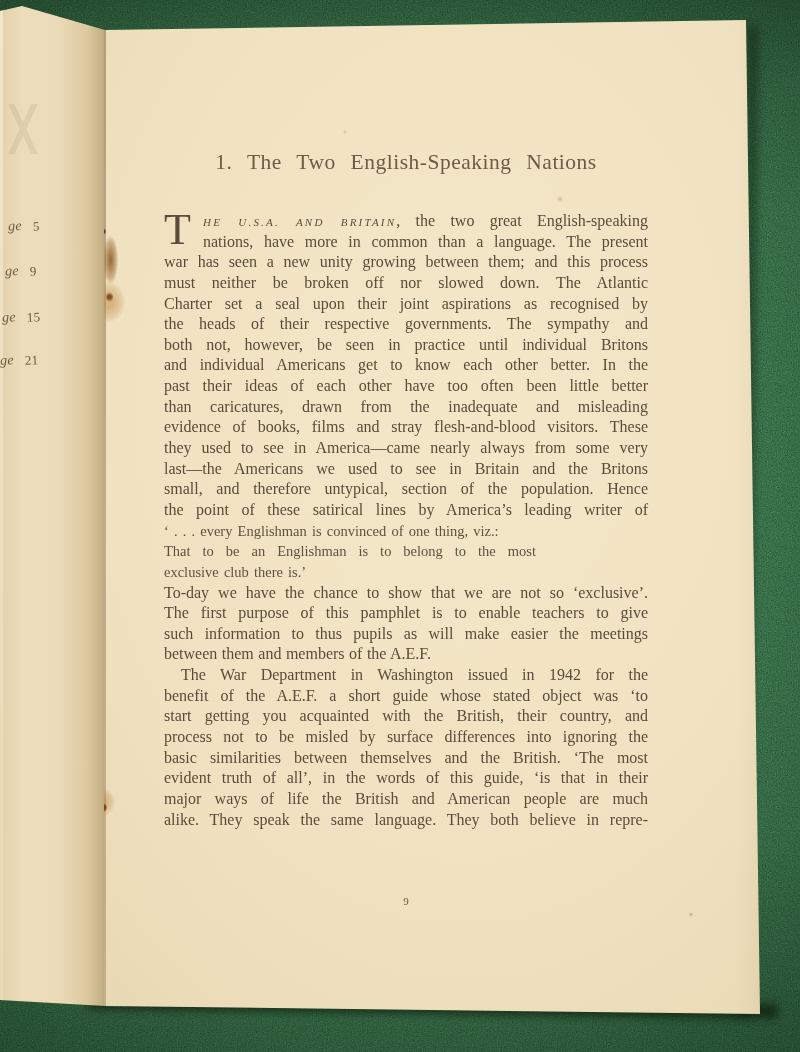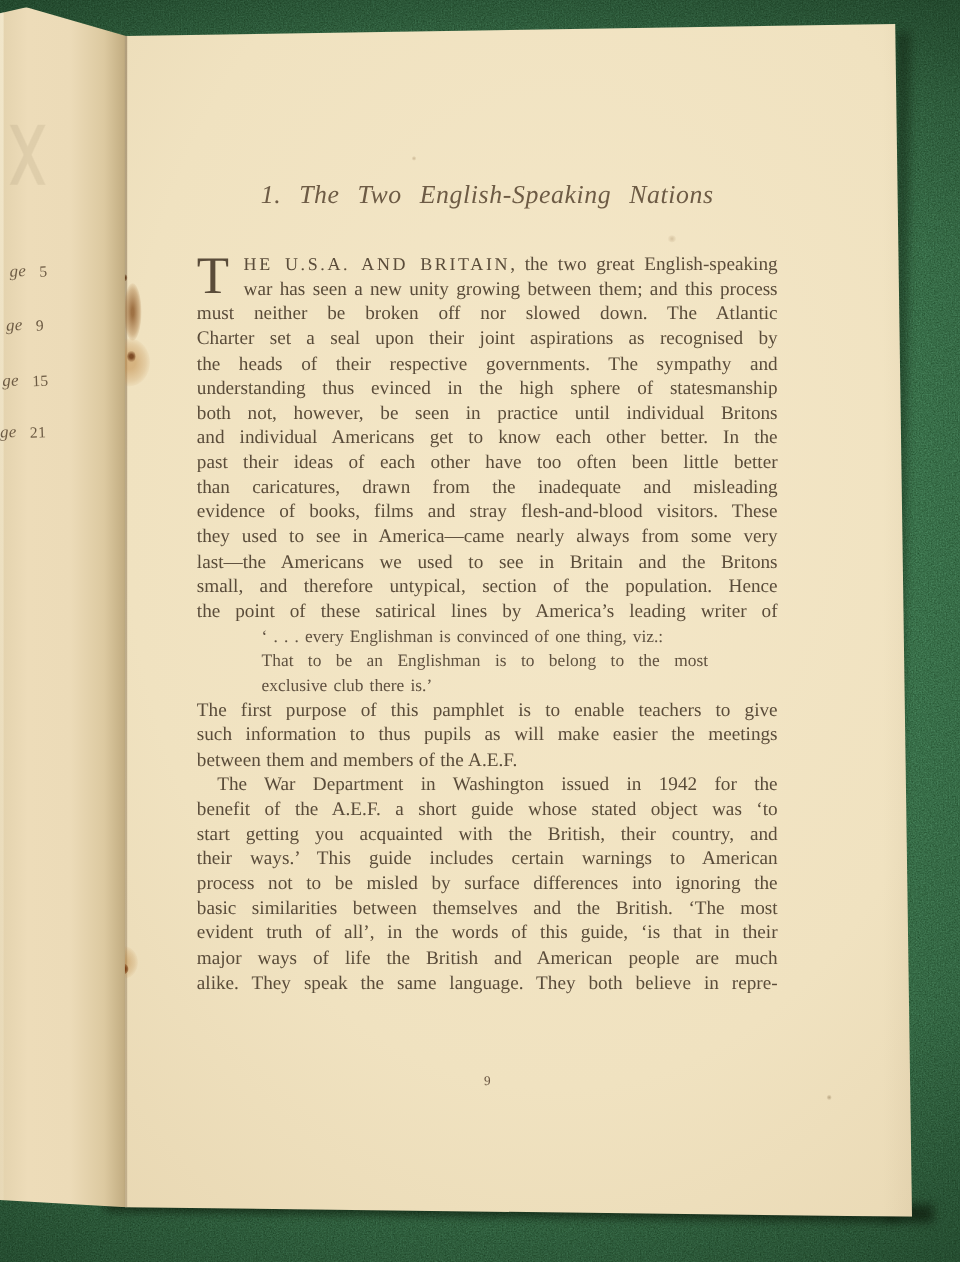--- a/index.html
+++ b/index.html
@@ -64,29 +64,29 @@
   .paper-speck1{left:556px;top:196px;width:8px;height:6px;border-radius:50%;
     background:radial-gradient(circle,rgba(160,130,90,.35),transparent 75%);}
   .paper-speck2{left:343px;top:130px;width:4px;height:4px;border-radius:50%;
     background:radial-gradient(circle,rgba(150,120,80,.4),transparent 75%);}
   .paper-speck3{left:689px;top:912px;width:4px;height:5px;border-radius:50%;
     background:radial-gradient(circle,rgba(120,95,60,.45),transparent 75%);}
 
   
   .content{position:absolute;left:164px;top:0;width:484px;color:#5a4c3a;}
   .chapter-title{position:absolute;top:150px;width:484px;text-align:center;
-    font-style:italic;font-size:21.5px;color:#6d5b45;letter-spacing:.5px;word-spacing:9px;}
+    font-size:21.5px;color:#6d5b45;letter-spacing:.5px;word-spacing:9px;}
   .body-block{position:absolute;top:211px;width:484px;font-size:16px;}
   .bl{height:20.65px;line-height:20.65px;text-align:justify;text-align-last:justify;
     word-spacing:.5px;white-space:nowrap;}
   .bl.natural{text-align-last:left;}
   .dropcap{position:absolute;left:0;top:-4px;font-size:44px;line-height:46px;color:#5a4c3a;}
   .line1,.para1-rest .bl:first-child{padding-left:39px;}
-  .sc{font-size:15px;letter-spacing:2.2px;}
-  .quote-block{margin-left:54px;width:372px;font-size:14.5px;color:#5f5140;}
+  .sc{font-size:11px;letter-spacing:2.2px;font-style:italic;}
+  .quote-block{width:372px;font-size:14.5px;color:#5f5140;}
   .quote-block .bl{word-spacing:1.5px;}
   .quote-block .bl:first-child{text-align-last:left;}
   .para3 .bl:first-child{text-indent:17px;}
   .page-number{position:absolute;top:895px;left:0;width:484px;text-align:center;
     font-size:11px;color:#6a5642;}
 </style>
 </head>
 <body>
 
 <div class="scene">
@@ -129,53 +129,53 @@
 
     <div class="content">
       <div class="chapter-title">1. The Two English-Speaking Nations</div>
 
       <div class="body-block">
         <span class="dropcap">T</span>
         <div class="bl line1">
           <span class="sc">HE U.S.A. AND BRITAIN</span><span>, the two great English-speaking</span>
         </div>
         <div class="para1-rest">
+            <div class="bl">nations, have more in common than a language. The present</div>
             <div class="bl">war has seen a new unity growing between them; and this process</div>
             <div class="bl">must neither be broken off nor slowed down. The Atlantic</div>
             <div class="bl">Charter set a seal upon their joint aspirations as recognised by</div>
             <div class="bl">the heads of their respective governments. The sympathy and</div>
-            <div class="bl">understanding thus evinced in the high sphere of statesmanship</div>
             <div class="bl">both not, however, be seen in practice until individual Britons</div>
             <div class="bl">and individual Americans get to know each other better. In the</div>
             <div class="bl">past their ideas of each other have too often been little better</div>
             <div class="bl">than caricatures, drawn from the inadequate and misleading</div>
             <div class="bl">evidence of books, films and stray flesh-and-blood visitors. These</div>
             <div class="bl">they used to see in America—came nearly always from some very</div>
             <div class="bl">last—the Americans we used to see in Britain and the Britons</div>
             <div class="bl">small, and therefore untypical, section of the population. Hence</div>
             <div class="bl">the point of these satirical lines by America’s leading writer of</div>
           </div>
 
         <div class="quote-block">
             <div class="bl">‘ . . . every Englishman is convinced of one thing, viz.:</div>
             <div class="bl">That to be an Englishman is to belong to the most</div>
             <div class="bl natural">exclusive club there is.’</div>
           </div>
 
         <div class="para2">
+            <div class="bl">To-day we have the chance to show that we are not so ‘exclusive’.</div>
             <div class="bl">The first purpose of this pamphlet is to enable teachers to give</div>
             <div class="bl">such information to thus pupils as will make easier the meetings</div>
             <div class="bl natural">between them and members of the A.E.F.</div>
           </div>
 
         <div class="para3">
             <div class="bl">The War Department in Washington issued in 1942 for the</div>
             <div class="bl">benefit of the A.E.F. a short guide whose stated object was ‘to</div>
             <div class="bl">start getting you acquainted with the British, their country, and</div>
-            <div class="bl">their ways.’ This guide includes certain warnings to American</div>
             <div class="bl">process not to be misled by surface differences into ignoring the</div>
             <div class="bl">basic similarities between themselves and the British. ‘The most</div>
             <div class="bl">evident truth of all’, in the words of this guide, ‘is that in their</div>
             <div class="bl">major ways of life the British and American people are much</div>
             <div class="bl">alike. They speak the same language. They both believe in repre-</div>
           </div>
       </div>
 
       <div class="page-number">9</div>
     </div>

